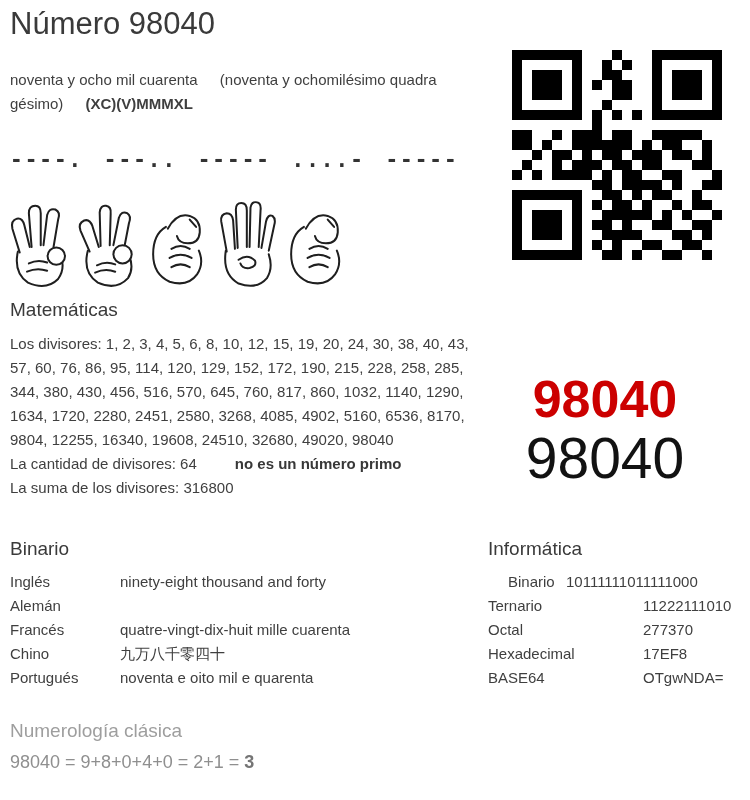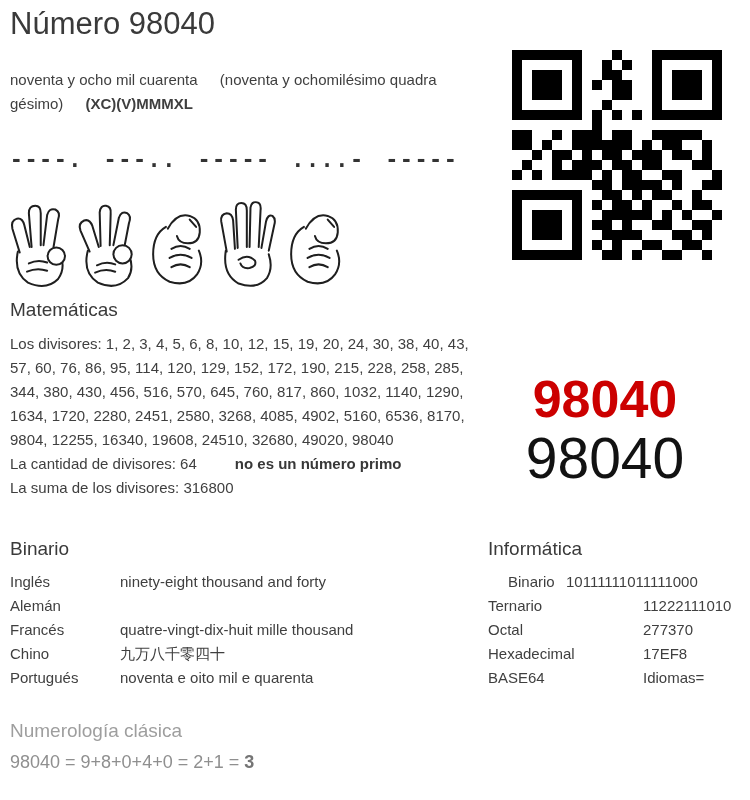--- a/index.html
+++ b/index.html
@@ -545,21 +545,21 @@
     <div>
         <div class="row">
           <span class="lbl">Inglés</span>
           <span class="val">ninety-eight thousand and forty</span>
         </div>
         <div class="row">
           <span class="lbl">Alemán</span>
         </div>
         <div class="row">
           <span class="lbl">Francés</span>
-          <span class="val">quatre-vingt-dix-huit mille thousand</span>
+          <span class="val">quatre-vingt-dix-huit mille cuarenta</span>
         </div>
         <div class="row">
           <span class="lbl">Chino</span>
           <span class="val">九万八千零四十</span>
         </div>
         <div class="row">
           <span class="lbl">Portugués</span>
           <span class="val">noventa e oito mil e quarenta</span>
         </div>
       </div>
@@ -579,21 +579,21 @@
         <div class="row">
           <span class="lbl">Octal</span>
           <span class="val">277370</span>
         </div>
         <div class="row">
           <span class="lbl">Hexadecimal</span>
           <span class="val">17EF8</span>
         </div>
         <div class="row">
           <span class="lbl">BASE64</span>
-          <span class="val">Idiomas=</span>
+          <span class="val">OTgwNDA=</span>
         </div>
       </div>
   </section>
 
   <section class="numer">
     <h2>Numerología clásica</h2>
     <p>
       <span>98040 = 9+8+0+4+0 = 2+1 =</span>
       <span class="bold">3</span>
     </p>

